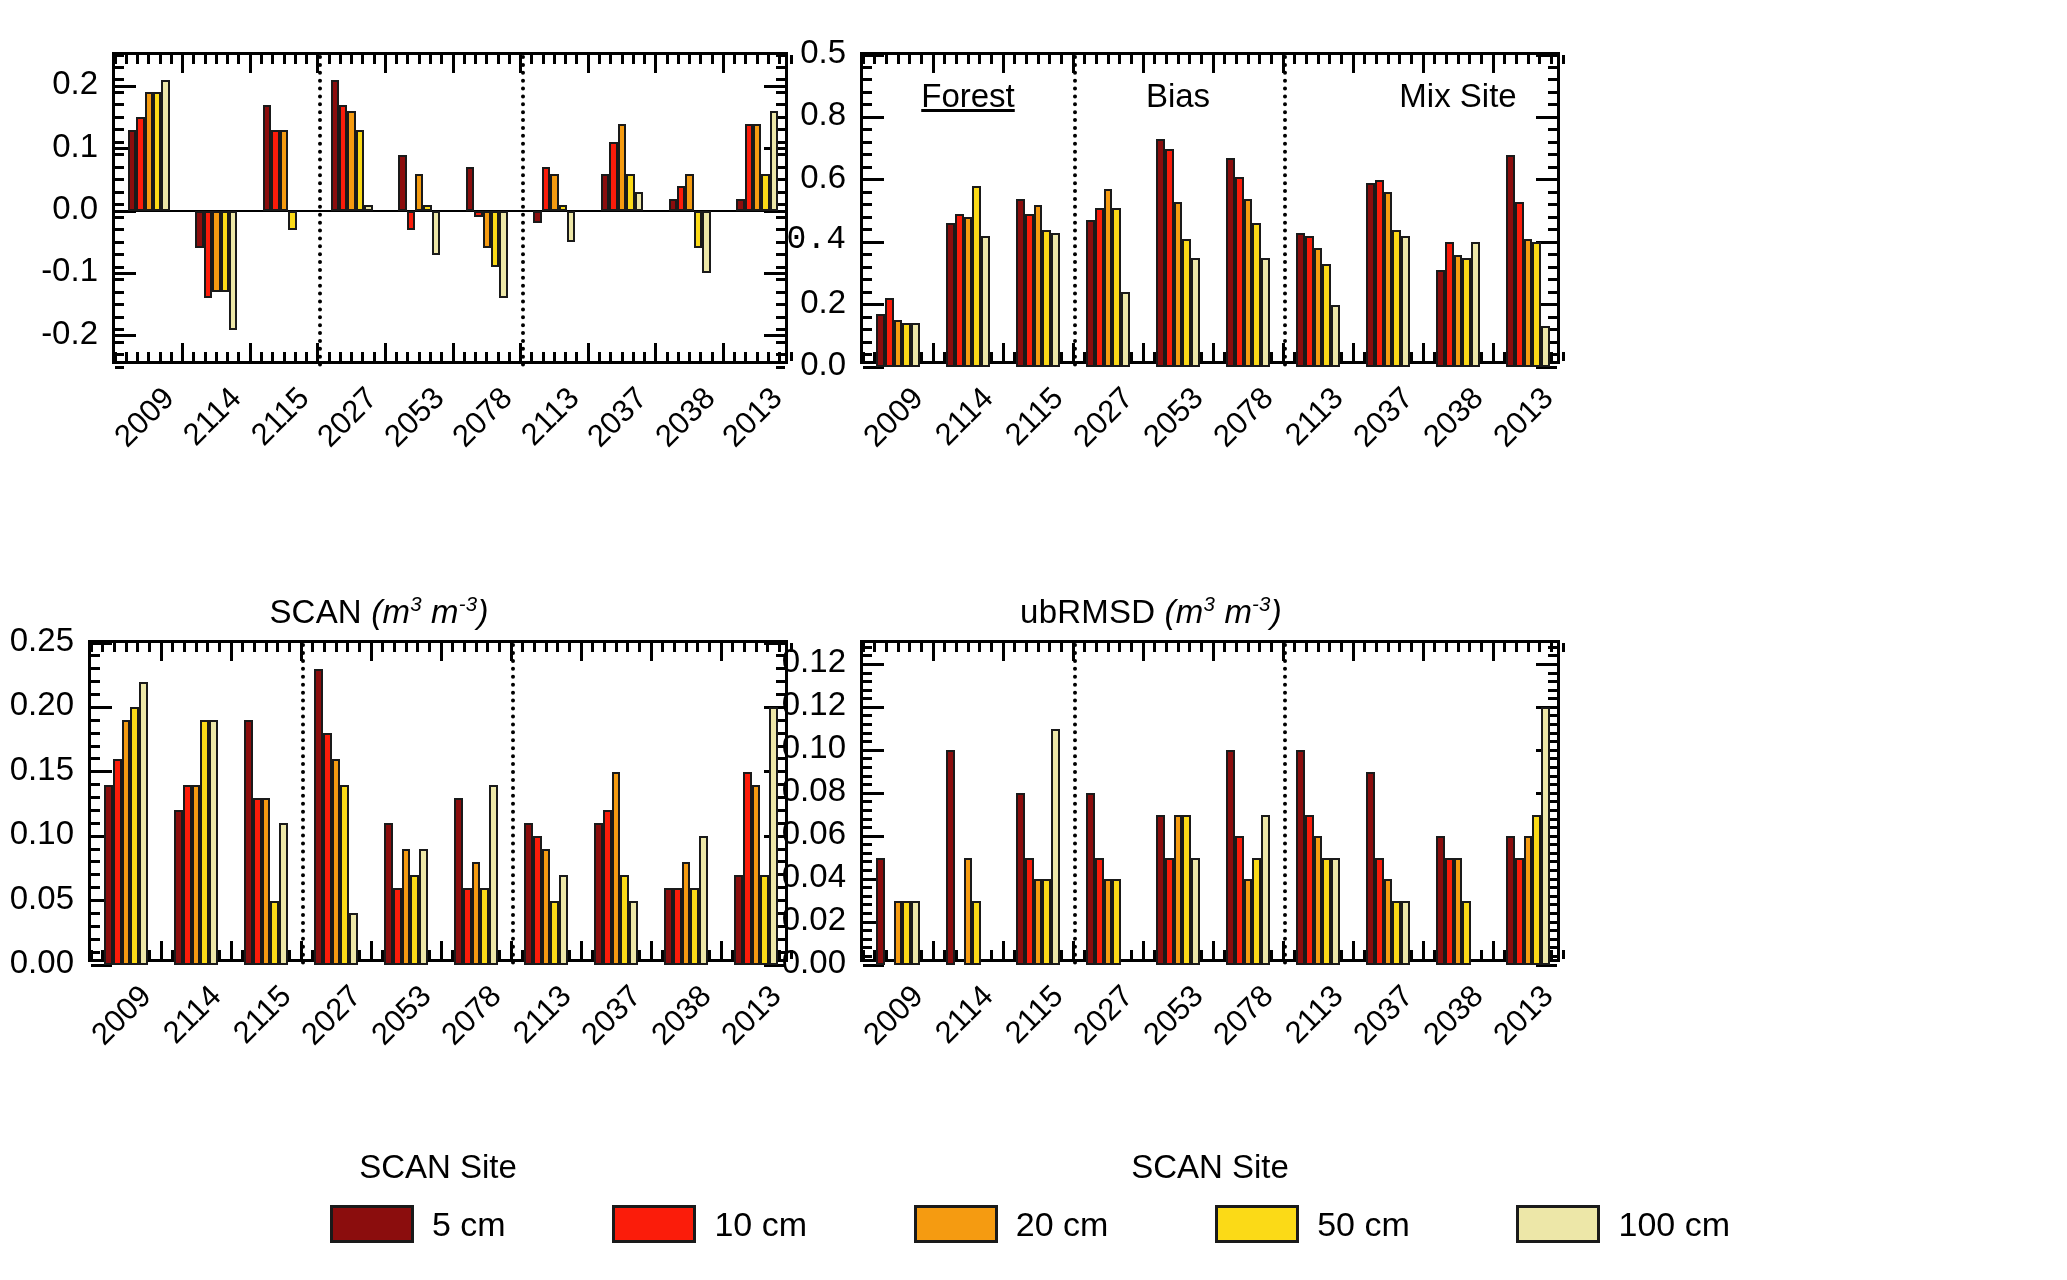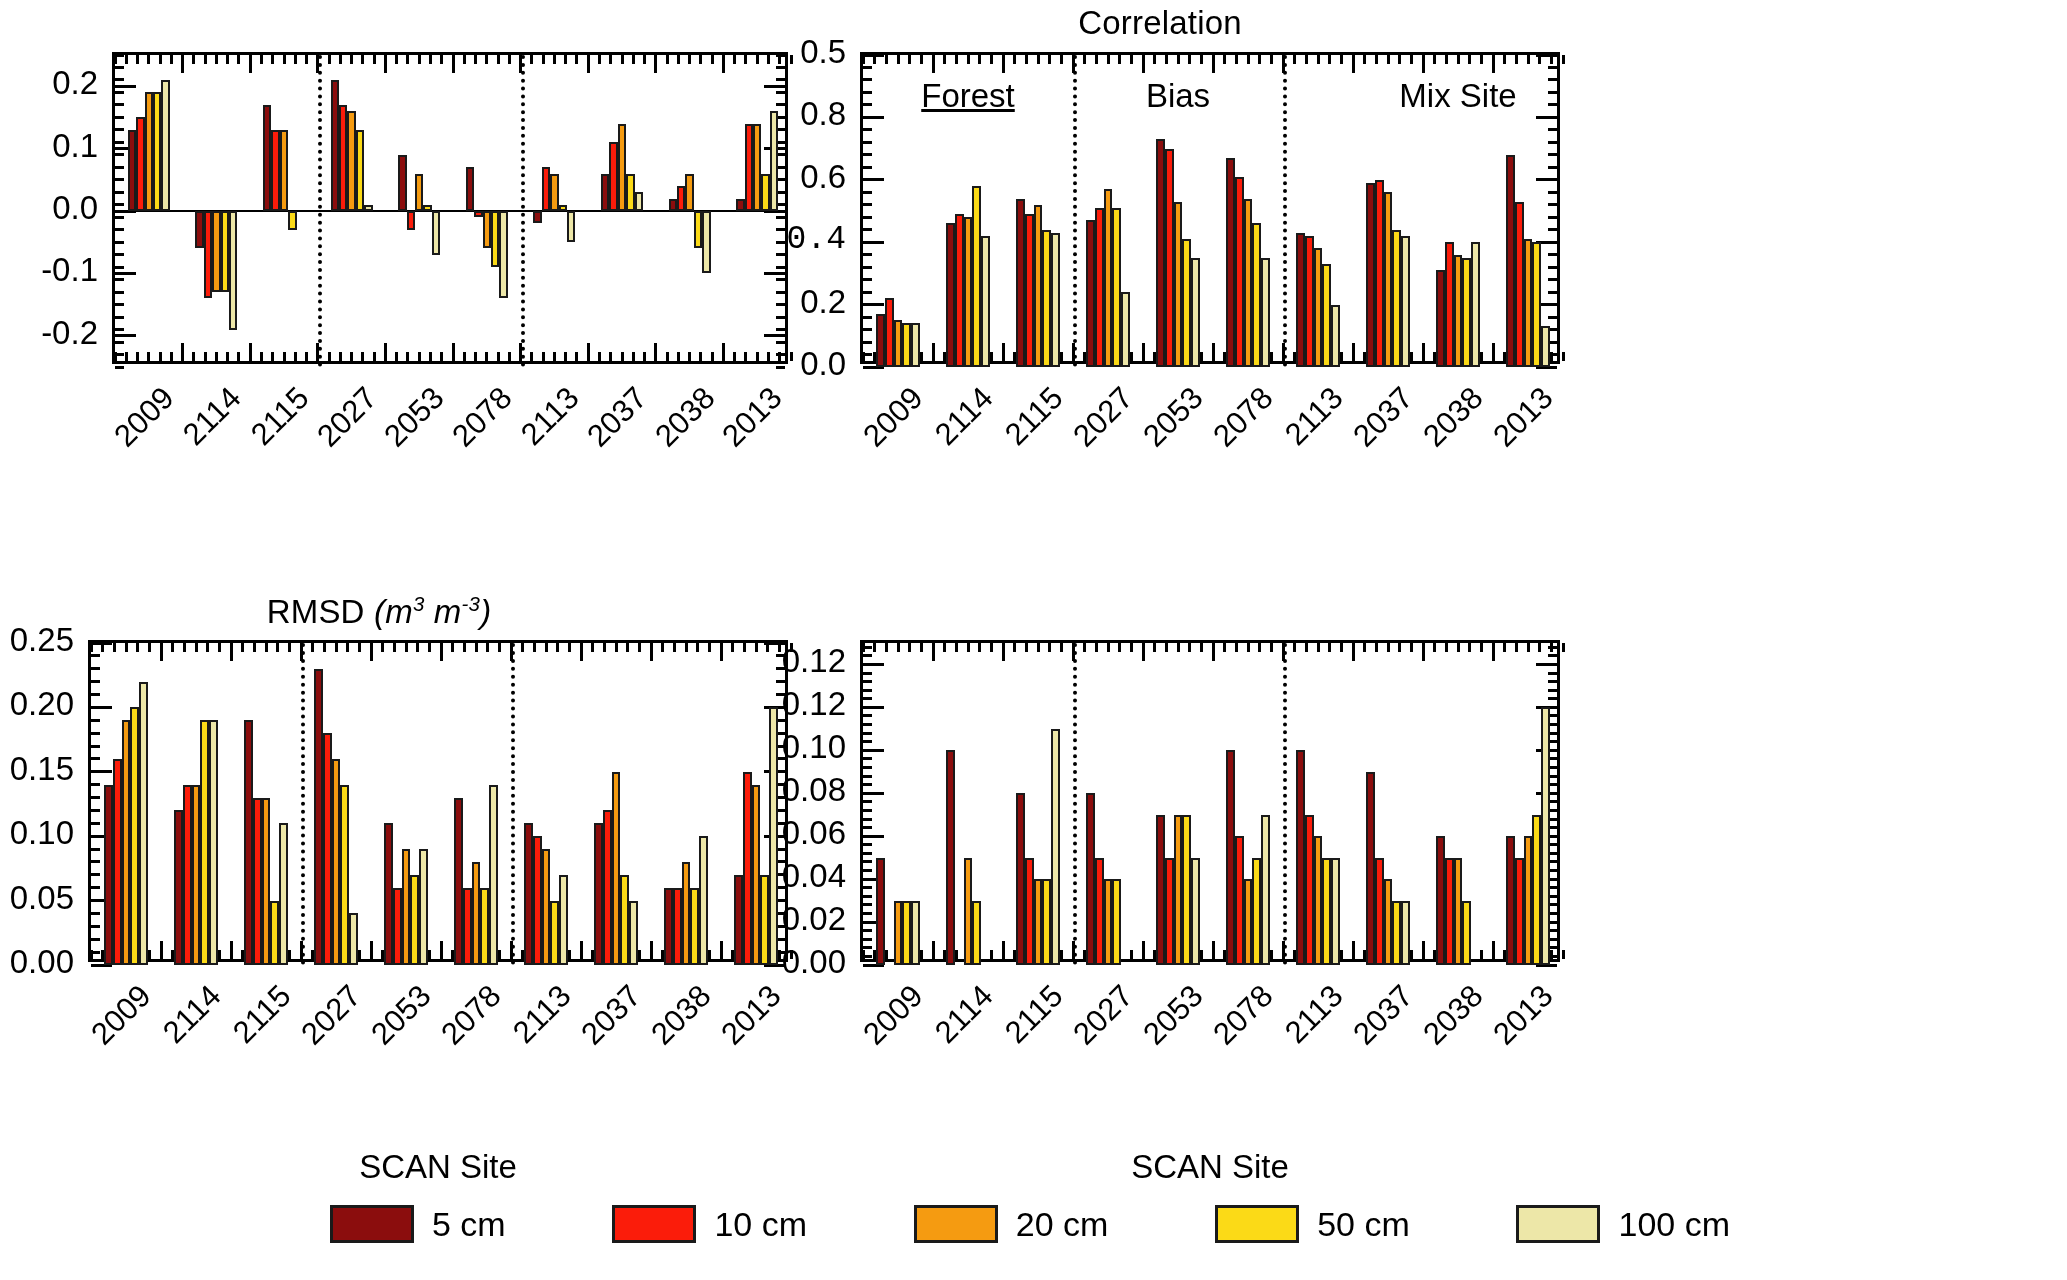--- a/index.html
+++ b/index.html
@@ -331,21 +331,20 @@
       <div class="xlab" style="left: 111px; width: 180px; top: 380px;">2115</div>
       <div class="xlab" style="left: 178.6px; width: 180px; top: 380px;">2027</div>
       <div class="xlab" style="left: 246.2px; width: 180px; top: 380px;">2053</div>
       <div class="xlab" style="left: 313.8px; width: 180px; top: 380px;">2078</div>
       <div class="xlab" style="left: 381.4px; width: 180px; top: 380px;">2113</div>
       <div class="xlab" style="left: 449px; width: 180px; top: 380px;">2037</div>
       <div class="xlab" style="left: 516.6px; width: 180px; top: 380px;">2038</div>
       <div class="xlab" style="left: 584.2px; width: 180px; top: 380px;">2013</div>
     </div>
     <div class="panel" style="left: 0px; top: 0px; width: 2067px; height: 1280px;">
-      <div class="panel-title" style="left: 760px; width: 800px; top: 4px;"><span>Correlation</span></div>
       <div class="frame" style="left: 860px; top: 52px; width: 700px; height: 312px;">
         <div class="tk vmin" style="left: -1.5px; top: 0px;"></div>
         <div class="tk vmin" style="left: -1.5px; bottom: 0px;"></div>
         <div class="tk vmin" style="left: 10.1667px; top: 0px;"></div>
         <div class="tk vmin" style="left: 10.1667px; bottom: 0px;"></div>
         <div class="tk vmin" style="left: 21.8333px; top: 0px;"></div>
         <div class="tk vmin" style="left: 21.8333px; bottom: 0px;"></div>
         <div class="tk vmin" style="left: 33.5px; top: 0px;"></div>
         <div class="tk vmin" style="left: 33.5px; bottom: 0px;"></div>
         <div class="tk vmin" style="left: 45.1667px; top: 0px;"></div>
@@ -611,21 +610,21 @@
       <div class="xlab" style="left: 865px; width: 180px; top: 380px;">2115</div>
       <div class="xlab" style="left: 935px; width: 180px; top: 380px;">2027</div>
       <div class="xlab" style="left: 1005px; width: 180px; top: 380px;">2053</div>
       <div class="xlab" style="left: 1075px; width: 180px; top: 380px;">2078</div>
       <div class="xlab" style="left: 1145px; width: 180px; top: 380px;">2113</div>
       <div class="xlab" style="left: 1215px; width: 180px; top: 380px;">2037</div>
       <div class="xlab" style="left: 1285px; width: 180px; top: 380px;">2038</div>
       <div class="xlab" style="left: 1355px; width: 180px; top: 380px;">2013</div>
     </div>
     <div class="panel" style="left: 0px; top: 0px; width: 2067px; height: 1280px;">
-      <div class="panel-title" style="left: -30px; width: 818px; top: 592px;"><span>RMSD</span><span class="unit"> <span>(m</span><sup>3</sup><span> m</span><sup>-3</sup><span>)</span></span></div>
+      <div class="panel-title" style="left: -30px; width: 818px; top: 592px;"><span>SCAN</span><span class="unit"> <span>(m</span><sup>3</sup><span> m</span><sup>-3</sup><span>)</span></span></div>
       <div class="frame" style="left: 88px; top: 640px; width: 700px; height: 322px;">
         <div class="tk vmin" style="left: -1.5px; top: 0px;"></div>
         <div class="tk vmin" style="left: -1.5px; bottom: 0px;"></div>
         <div class="tk vmin" style="left: 10.1667px; top: 0px;"></div>
         <div class="tk vmin" style="left: 10.1667px; bottom: 0px;"></div>
         <div class="tk vmin" style="left: 21.8333px; top: 0px;"></div>
         <div class="tk vmin" style="left: 21.8333px; bottom: 0px;"></div>
         <div class="tk vmin" style="left: 33.5px; top: 0px;"></div>
         <div class="tk vmin" style="left: 33.5px; bottom: 0px;"></div>
         <div class="tk vmin" style="left: 45.1667px; top: 0px;"></div>
@@ -889,20 +888,21 @@
       <div class="xlab" style="left: 163px; width: 180px; top: 978px;">2027</div>
       <div class="xlab" style="left: 233px; width: 180px; top: 978px;">2053</div>
       <div class="xlab" style="left: 303px; width: 180px; top: 978px;">2078</div>
       <div class="xlab" style="left: 373px; width: 180px; top: 978px;">2113</div>
       <div class="xlab" style="left: 443px; width: 180px; top: 978px;">2037</div>
       <div class="xlab" style="left: 513px; width: 180px; top: 978px;">2038</div>
       <div class="xlab" style="left: 583px; width: 180px; top: 978px;">2013</div>
       <div class="axis-title" style="left: 88px; width: 700px; top: 1148px;">SCAN Site</div>
     </div>
     <div class="panel" style="left: 0px; top: 0px; width: 2067px; height: 1280px;">
+      <div class="panel-title" style="left: 742px; width: 818px; top: 592px;"><span>ubRMSD</span><span class="unit"> <span>(m</span><sup>3</sup><span> m</span><sup>-3</sup><span>)</span></span></div>
       <div class="frame" style="left: 860px; top: 640px; width: 700px; height: 322px;">
         <div class="tk vmin" style="left: -1.5px; top: 0px;"></div>
         <div class="tk vmin" style="left: -1.5px; bottom: 0px;"></div>
         <div class="tk vmin" style="left: 10.1667px; top: 0px;"></div>
         <div class="tk vmin" style="left: 10.1667px; bottom: 0px;"></div>
         <div class="tk vmin" style="left: 21.8333px; top: 0px;"></div>
         <div class="tk vmin" style="left: 21.8333px; bottom: 0px;"></div>
         <div class="tk vmin" style="left: 33.5px; top: 0px;"></div>
         <div class="tk vmin" style="left: 33.5px; bottom: 0px;"></div>
         <div class="tk vmin" style="left: 45.1667px; top: 0px;"></div>

